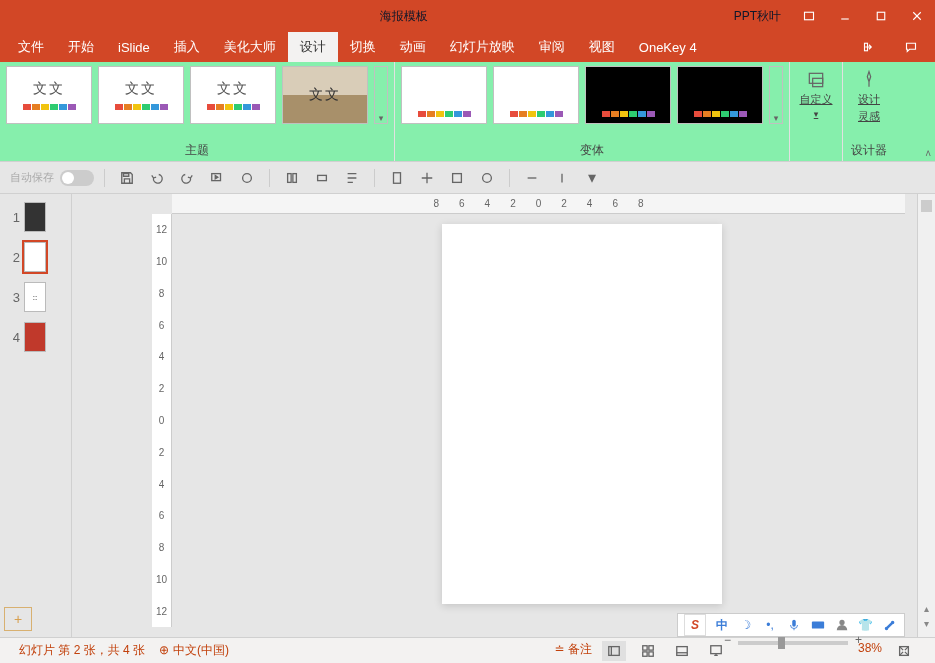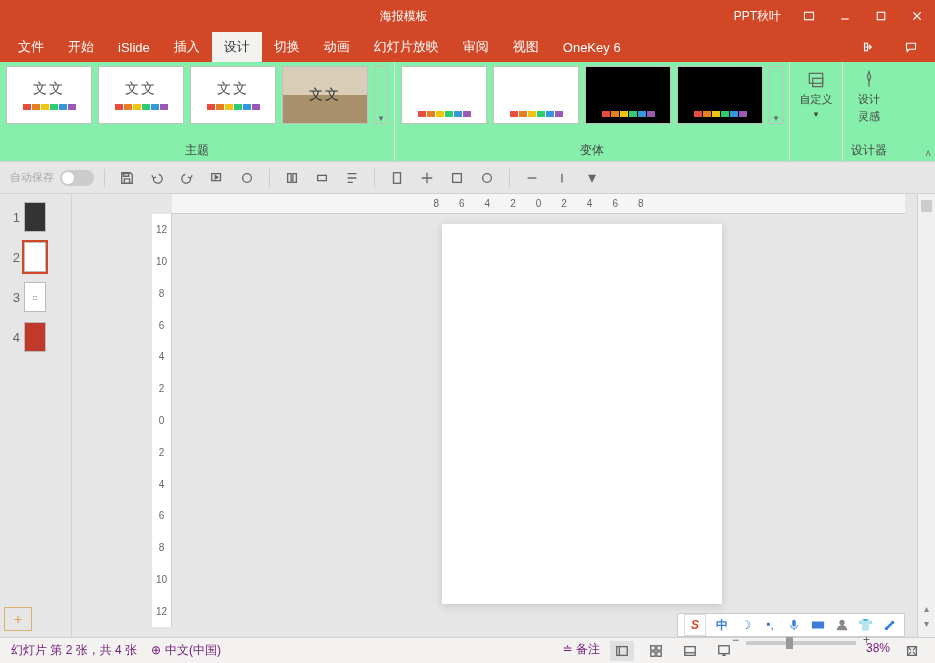--- a/index.html
+++ b/index.html
@@ -1,19 +1,19 @@
 <!DOCTYPE html>
 <html><head>
 <meta charset="utf-8">
 <style>
 * { margin: 0; padding: 0; box-sizing: border-box; font-family: "Microsoft YaHei", sans-serif; }
 body { width: 935px; height: 663px; background: #e6e6e6; overflow: hidden; display: flex; flex-direction: column; }
 
 
-.titlebar { height: 32px; background: #d24726; display: flex; align-items: center; justify-content: space-between; color: #ffffff; font-size: 12px; }
+.titlebar { height: 32px; background: #d24726; display: flex; align-items: center; justify-content: space-between; color: #0f172a; font-size: 12px; }
 .titlebar .center { flex: 1; text-align: center; }
 .titlebar .right { display: flex; align-items: center; gap: 8px; padding-right: 4px; }
 .tb-icon { width: 28px; height: 28px; display: inline-flex; align-items: center; justify-content: center; color: #fff; }
 .tb-icon svg { width: 12px; height: 12px; fill: none; stroke: #fff; stroke-width: 1.5; }
 .acct { font-size: 12px; padding: 0 6px; margin-left: 40px; }
 
 
 .menubar { height: 30px; background: #d24726; display: flex; align-items: center; padding: 0 6px; }
 .menu-tab { padding: 6px 12px; color: #fff; font-size: 13px; cursor: pointer; }
 .menu-tab.active { background: #f3f2f1; color: #333; }
@@ -30,21 +30,21 @@
 .theme-thumb .txt { font-size: 14px; color: #555; letter-spacing: 2px; }
 .color-strip { display: flex; gap: 1px; margin-top: 6px; }
 .color-strip span { width: 8px; height: 6px; }
 .theme-brown { background: linear-gradient(#d9cdb8 50%, #a8906a 50%); }
 .theme-dd { width: 14px; height: 58px; border: 1px solid #c0c0c0; display: flex; align-items: flex-end; justify-content: center; font-size: 9px; color: #666; }
 
 .variant-thumb { width: 86px; height: 58px; border: 1px solid #c0c0c0; display: flex; flex-direction: column; align-items: center; justify-content: center; cursor: pointer; }
 .variant-thumb.white { background: #fff; }
 .variant-thumb.black { background: #000; }
 
-.ribbon-btn { display: flex; flex-direction: column; align-items: center; justify-content: center; width: 40px; padding: 4px 2px; font-size: 11px; color: #444; cursor: pointer; gap: 2px; }
+.ribbon-btn { display: flex; flex-direction: column; align-items: center; justify-content: center; width: 40px; padding: 4px 2px; font-size: 11px; color: #444; cursor: pointer; gap: 2px; text-decoration: underline; }
 .ribbon-btn svg { width: 20px; height: 20px; stroke: #666; fill: none; stroke-width: 1.5; }
 
 .collapse-btn { position: absolute; right: 4px; bottom: 2px; font-size: 10px; color: #666; cursor: pointer; }
 
 
 .qat { height: 32px; background: #e6e6e6; display: flex; align-items: center; padding: 0 10px; gap: 6px; border-bottom: 1px solid #d0d0d0; }
 .qat-btn { width: 24px; height: 24px; display: inline-flex; align-items: center; justify-content: center; color: #666; cursor: pointer; }
 .qat-btn svg { width: 14px; height: 14px; stroke: #666; fill: none; stroke-width: 1.5; }
 .qat-toggle { width: 34px; height: 16px; border-radius: 8px; background: #ccc; position: relative; }
 .qat-toggle::after { content:""; width: 12px; height: 12px; background: #fff; border-radius: 50%; position: absolute; top: 2px; left: 2px; }
@@ -67,21 +67,21 @@
 .vscroll { position: absolute; right: 0; top: 0; bottom: 0; width: 18px; background: #f0f0f0; border-left: 1px solid #d0d0d0; }
 .vscroll .thumb-bar { width: 70%; margin: 4px auto; height: 12px; background: #ccc; }
 .vscroll .nav-down { position: absolute; bottom: 8px; left: 0; right: 0; display: flex; flex-direction: column; align-items: center; gap: 4px; }
 
 
 .ime-bar { position: absolute; bottom: 26px; right: 30px; height: 24px; background: #fff; border: 1px solid #ccc; display: flex; align-items: center; gap: 8px; padding: 0 6px; font-size: 12px; }
 .ime-ic { width: 16px; height: 16px; display: inline-flex; align-items: center; justify-content: center; }
 .ime-S { width: 22px; height: 22px; background: #fff; border: 1px solid #ddd; color: #d24726; font-weight: bold; display: flex; align-items: center; justify-content: center; font-style: italic; }
 
 
-.statusbar { height: 26px; background: #f3f2f1; border-top: 1px solid #d0d0d0; display: flex; align-items: center; font-size: 12px; color: #701a75; padding: 0 11px; gap: 14px; }
+.statusbar { height: 26px; background: #f3f2f1; border-top: 1px solid #d0d0d0; display: flex; align-items: center; font-size: 12px; color: #c2410c; padding: 0 19px; gap: 14px; }
 .statusbar .right { margin-left: auto; display: flex; gap: 10px; }
 .view-btn { width: 24px; height: 20px; display: inline-flex; align-items: center; justify-content: center; cursor: pointer; }
 .view-btn svg { width: 14px; height: 14px; stroke: #666; fill: none; stroke-width: 1.5; }
 .view-btn.active { background: #e0e0e0; }
 .zoom-track { width: 110px; height: 4px; background: #ccc; position: relative; }
 .zoom-track::before { content:"−"; position: absolute; left: -14px; top: -8px; color: #666; }
 .zoom-track::after { content:"+"; position: absolute; right: -14px; top: -8px; color: #666; }
 .zoom-thumb { width: 7px; height: 12px; background: #999; position: absolute; top: -4px; left: 40px; }
 
 
@@ -117,27 +117,28 @@
         </svg>
       </span>
   </div>
 </div>
 
 <div class="menubar">
   <span class="menu-tab">文件</span>
   <span class="menu-tab">开始</span>
   <span class="menu-tab">iSlide</span>
   <span class="menu-tab">插入</span>
+  <span class="menu-tab">美化大师</span>
   <span class="menu-tab active">设计</span>
   <span class="menu-tab">切换</span>
   <span class="menu-tab">动画</span>
   <span class="menu-tab">幻灯片放映</span>
   <span class="menu-tab">审阅</span>
   <span class="menu-tab">视图</span>
-  <span class="menu-tab">OneKey 6</span>
+  <span class="menu-tab">OneKey 4</span>
   <div class="menu-right">
     <span class="tellme">
       <svg width="12" height="12" viewBox="0 0 16 16" stroke="#fff" fill="none">
           <circle cx="8" cy="6" r="4"></circle>
           <line x1="8" y1="10" x2="8" y2="14"></line>
         </svg>
       <span>告诉我</span>
     </span>
     <span class="share-ic tb-icon">
         <svg viewBox="0 0 16 16">

